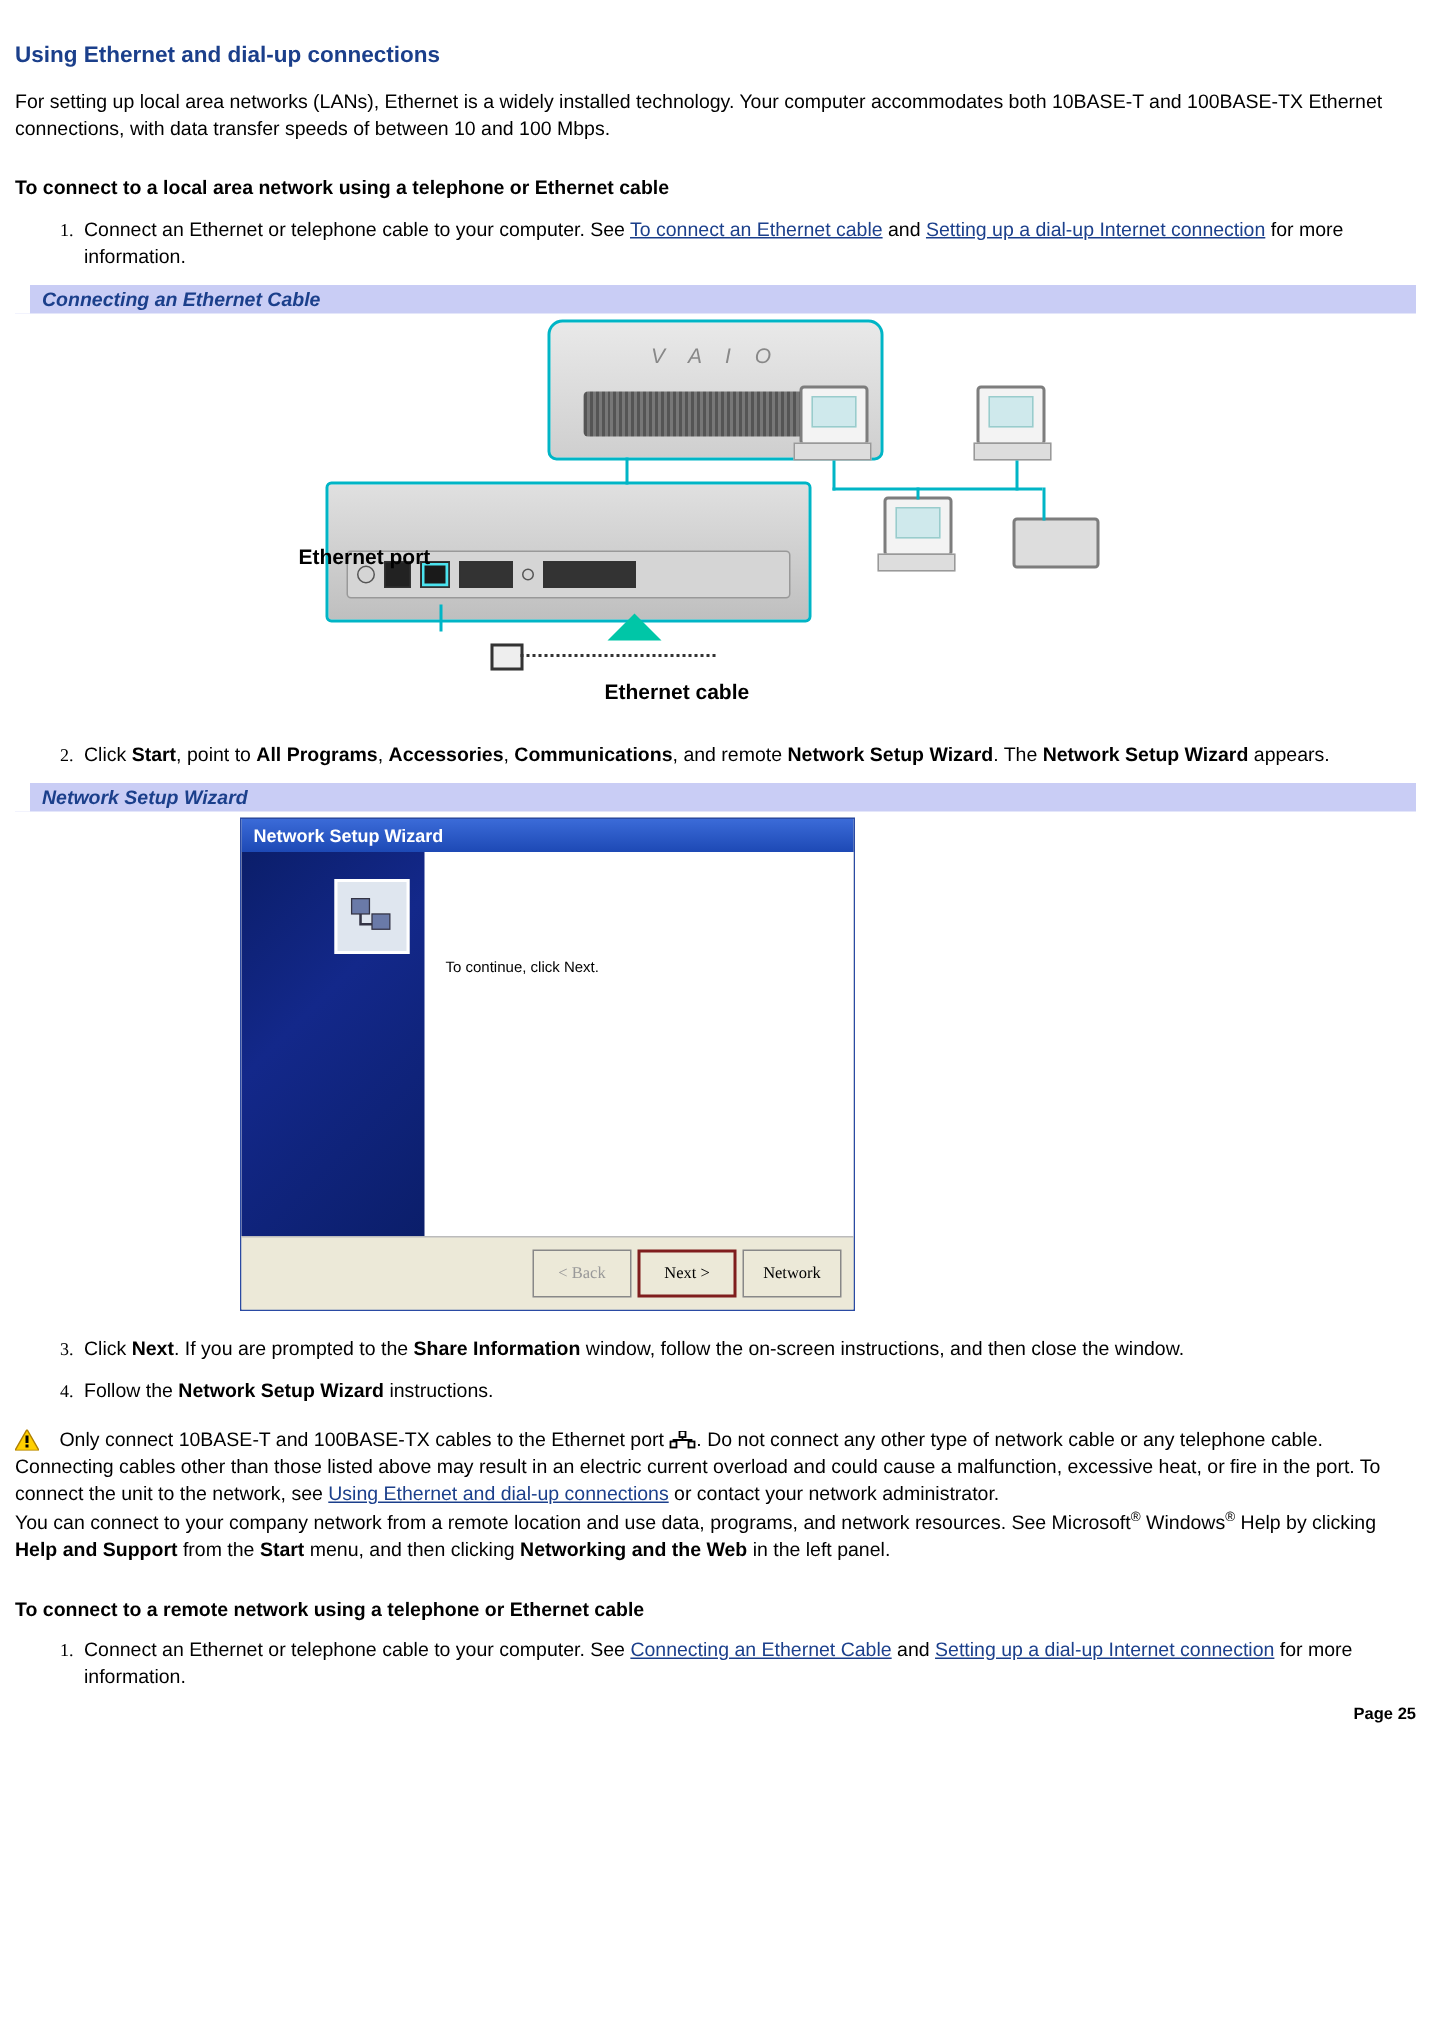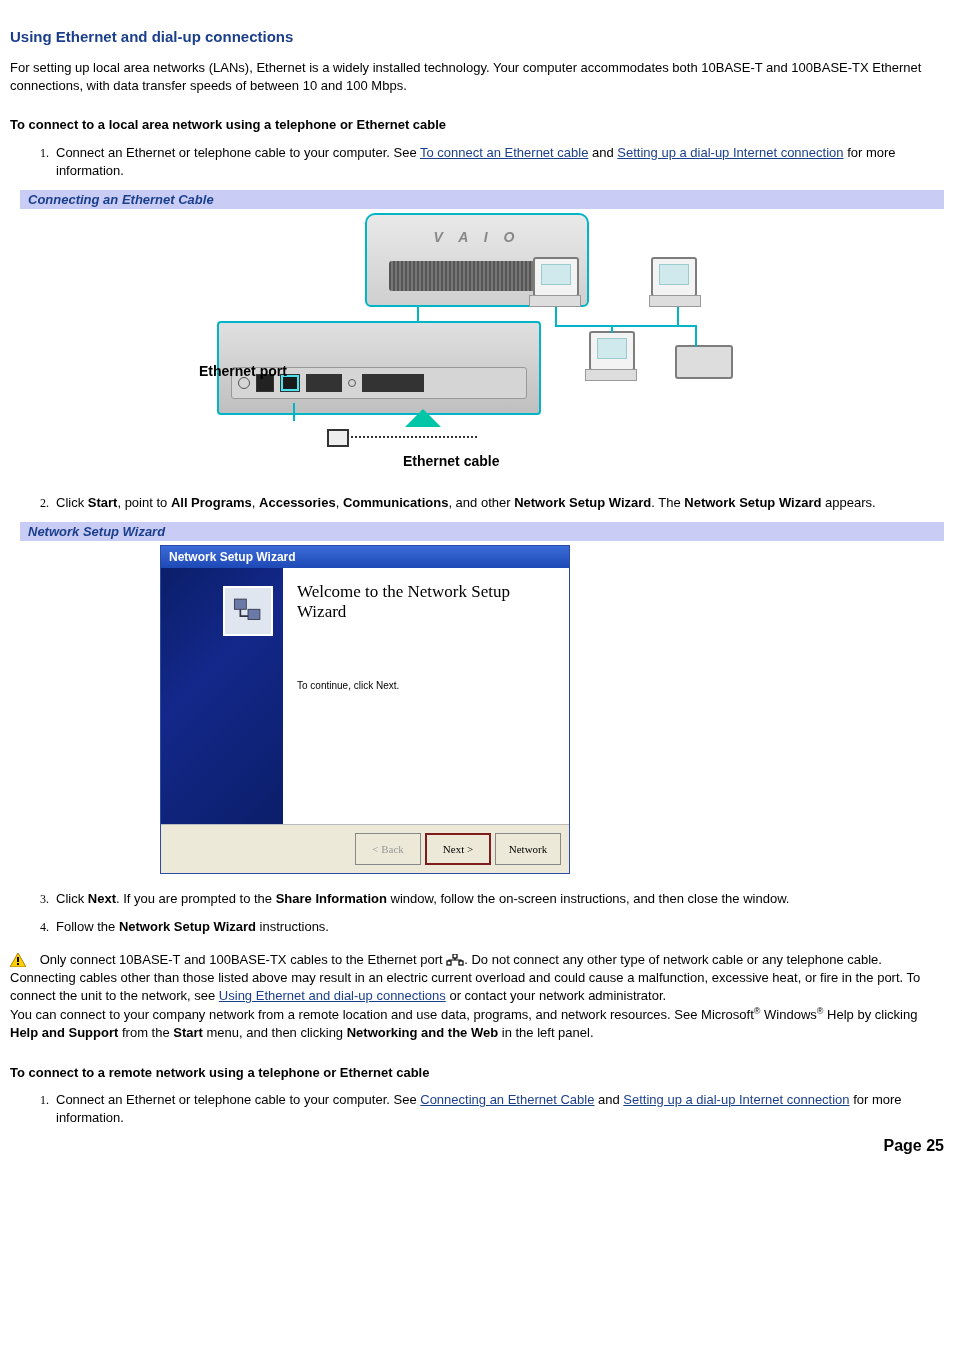--- a/index.html
+++ b/index.html
@@ -67,21 +67,21 @@
     margin: 0 auto;
     position: relative;
   }
   .laptop-kb {
     position:absolute; left:22px; right:22px; top:46px; height:30px;
     background: repeating-linear-gradient(90deg,#555 0 2px,#777 2px 4px);
     border-radius:3px;
   }
   .laptop-logo {
     position:absolute; top:14px; left:0; right:0; text-align:center;
-    font-style:italic; color:#888; letter-spacing:6px; font-size:14px;font-weight:bold;
+    font-style:italic; color:#888; letter-spacing:6px; font-size:14px;
   }
   .port-panel {
     width: 320px; height: 90px;
     border: 2px solid #00b5c6;
     background: linear-gradient(#e0e0e0,#bfbfbf);
     margin: 14px 0 0 0;
     position: relative;
     border-radius: 4px;
   }
   .port-strip {
@@ -198,21 +198,21 @@
     display:inline-block; width:16px; height:14px; vertical-align:middle;
     margin-right:10px;
   }
   .warning-block a { color:#1b3f8b; text-decoration:underline; }
   .net-port-icon {
     display:inline-block; width:18px; height:12px; vertical-align:middle;
     position:relative; top:-1px;
   }
   .reg { font-size:9px; vertical-align:super; }
   .page-num {
-    text-align:right; font-size:16px; font-weight:bold; margin-top:2px;
+    text-align:right; font-size:11px; font-weight:bold; margin-top:2px;
   }
   b { font-weight:bold; }
 </style>
 </head>
 <body>
 
 <h2 class="page-title">Using Ethernet and dial-up connections</h2>
 
 <p>For setting up local area networks (LANs), Ethernet is a widely installed technology. Your computer accommodates both 10BASE-T and 100BASE-TX Ethernet connections, with data transfer speeds of between 10 and 100 Mbps.</p>
 
@@ -263,41 +263,40 @@
       <div class="net-line" style="left:28px; top:72px; width:140px; height:2px;"></div>
       <div class="net-line" style="left:150px; top:54px; width:2px; height:20px;"></div>
       <div class="net-line" style="left:84px; top:72px; width:2px; height:8px;"></div>
       <div class="net-line" style="left:168px; top:72px; width:2px; height:22px;"></div>
     </div>
   </div>
 </div>
 
 <ol class="steps" start="2">
   <li>
-    <span>Click </span><b>Start</b><span>, point to </span><b>All Programs</b><span>, </span><b>Accessories</b><span>, </span><b>Communications</b><span>, and other </span><b>Network Setup Wizard</b><span>. The </span><b>Network Setup Wizard</b><span> appears.</span>
+    <span>Click </span><b>Start</b><span>, point to </span><b>All Programs</b><span>, </span><b>Accessories</b><span>, </span><b>Communications</b><span>, and remote </span><b>Network Setup Wizard</b><span>. The </span><b>Network Setup Wizard</b><span> appears.</span>
   </li>
 </ol>
 
 <div class="caption-bar">Network Setup Wizard</div>
 
 <div class="figure-wrap" style="justify-content:flex-start; padding-left:150px;">
   <div class="wizard">
     <div class="wizard-titlebar">Network Setup Wizard</div>
     <div class="wizard-body">
       <div class="wizard-side">
         <div class="wizard-side-icon">
           <svg viewBox="0 0 40 40">
               <rect x="4" y="6" width="14" height="12" fill="#6a7aa8" stroke="#334" stroke-width="1"></rect>
               <rect x="20" y="18" width="14" height="12" fill="#6a7aa8" stroke="#334" stroke-width="1"></rect>
               <path d="M11 18 L11 26 L20 26" stroke="#334" stroke-width="2" fill="none"></path>
             </svg>
         </div>
       </div>
       <div class="wizard-main">
-        <div class="wizard-h">Welcome to the Network Setup Wizard</div>
         <div class="wizard-cont">To continue, click Next.</div>
       </div>
     </div>
     <div class="wizard-buttons">
       <button disabled="">&lt; Back</button><button class="default">Next &gt;</button><button>Network</button>
     </div>
   </div>
 </div>
 
 <ol class="steps" start="3">

